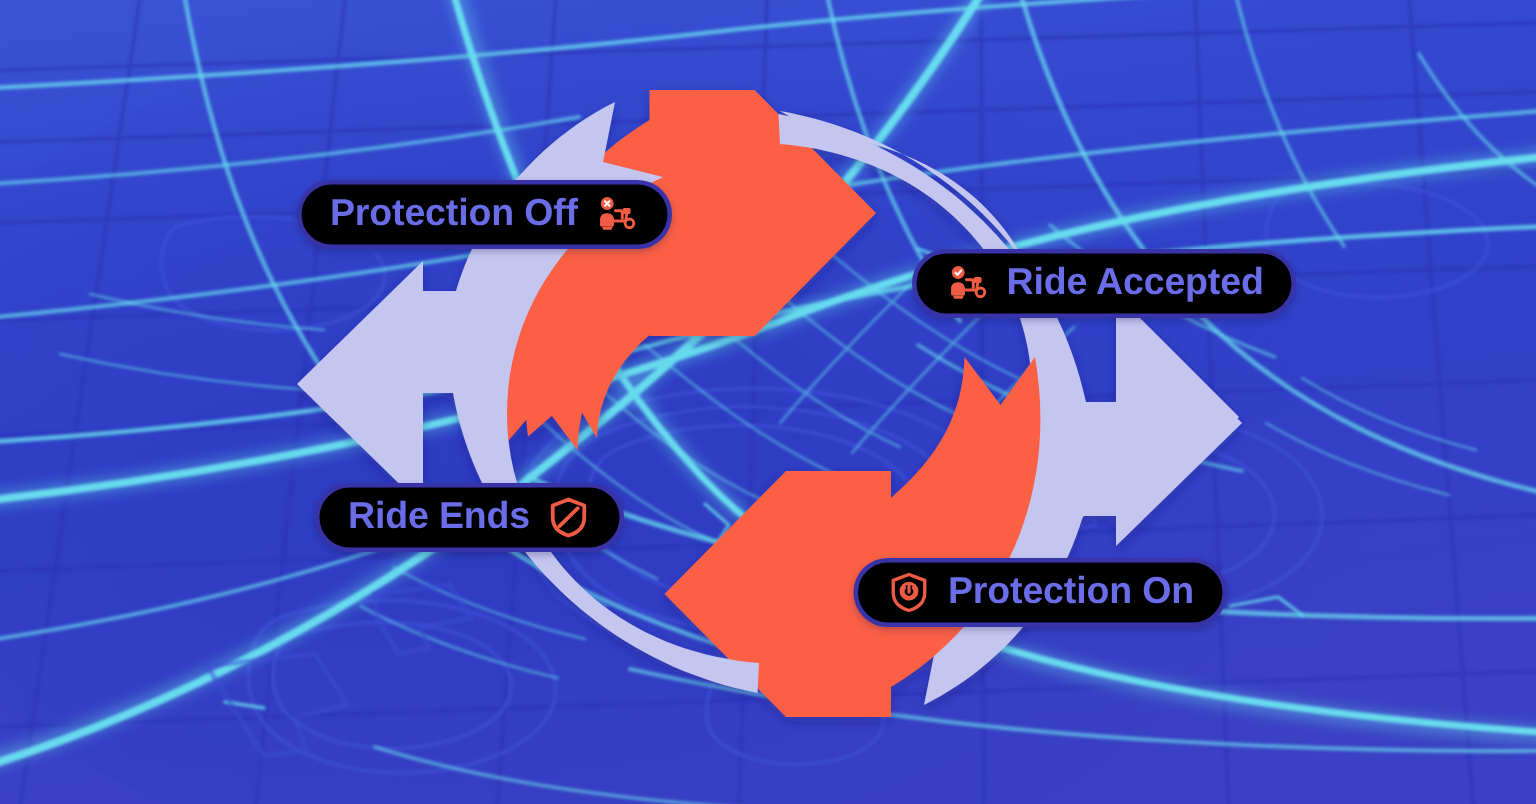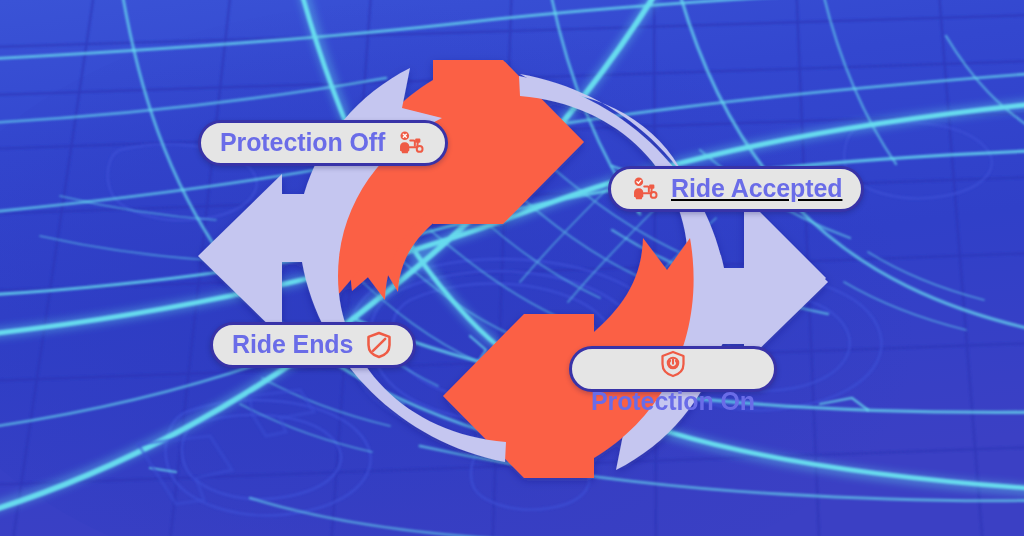--- a/index.html
+++ b/index.html
@@ -37,21 +37,21 @@
 
   
   .pill {
     position: absolute;
     display: flex;
     align-items: center;
     gap: 11px;
     height: 46px;
     padding: 0 19px;
     border-radius: 999px;
-    background: #e5e5e5;
+    background: #000000;
     border: 3px solid #3833a8;
     box-sizing: border-box;
     white-space: nowrap;
     box-shadow: 0 2px 5px rgba(20,20,80,0.28);
   }
   .pill .lbl {
     font-family: "Liberation Sans", sans-serif;
     font-size: 25px;
     font-weight: 600;
     letter-spacing: -0.1px;
@@ -62,21 +62,21 @@
   }
   .pill .ico {
     display: block;
     width: 30px;
     height: 30px;
     flex: 0 0 auto;
   }
 
   #pill-protection-off { left: 198px; top: 120px; }
   #pill-ride-accepted  { left: 608px; top: 166px; text-decoration: underline; }
-  #pill-protection-on  { left: 569px; top: 346px; flex-direction: column; }
+  #pill-protection-on  { left: 569px; top: 372px; }
   #pill-ride-ends      { left: 210px; top: 322px; }
 </style>
 </head>
 <body>
 
 <div id="stage">
 
   <svg id="map-bg" viewBox="0 0 1024 536" preserveAspectRatio="none" aria-hidden="true">
     <defs>
       <linearGradient id="mapGrad" x1="0" y1="0" x2="0.25" y2="1">

